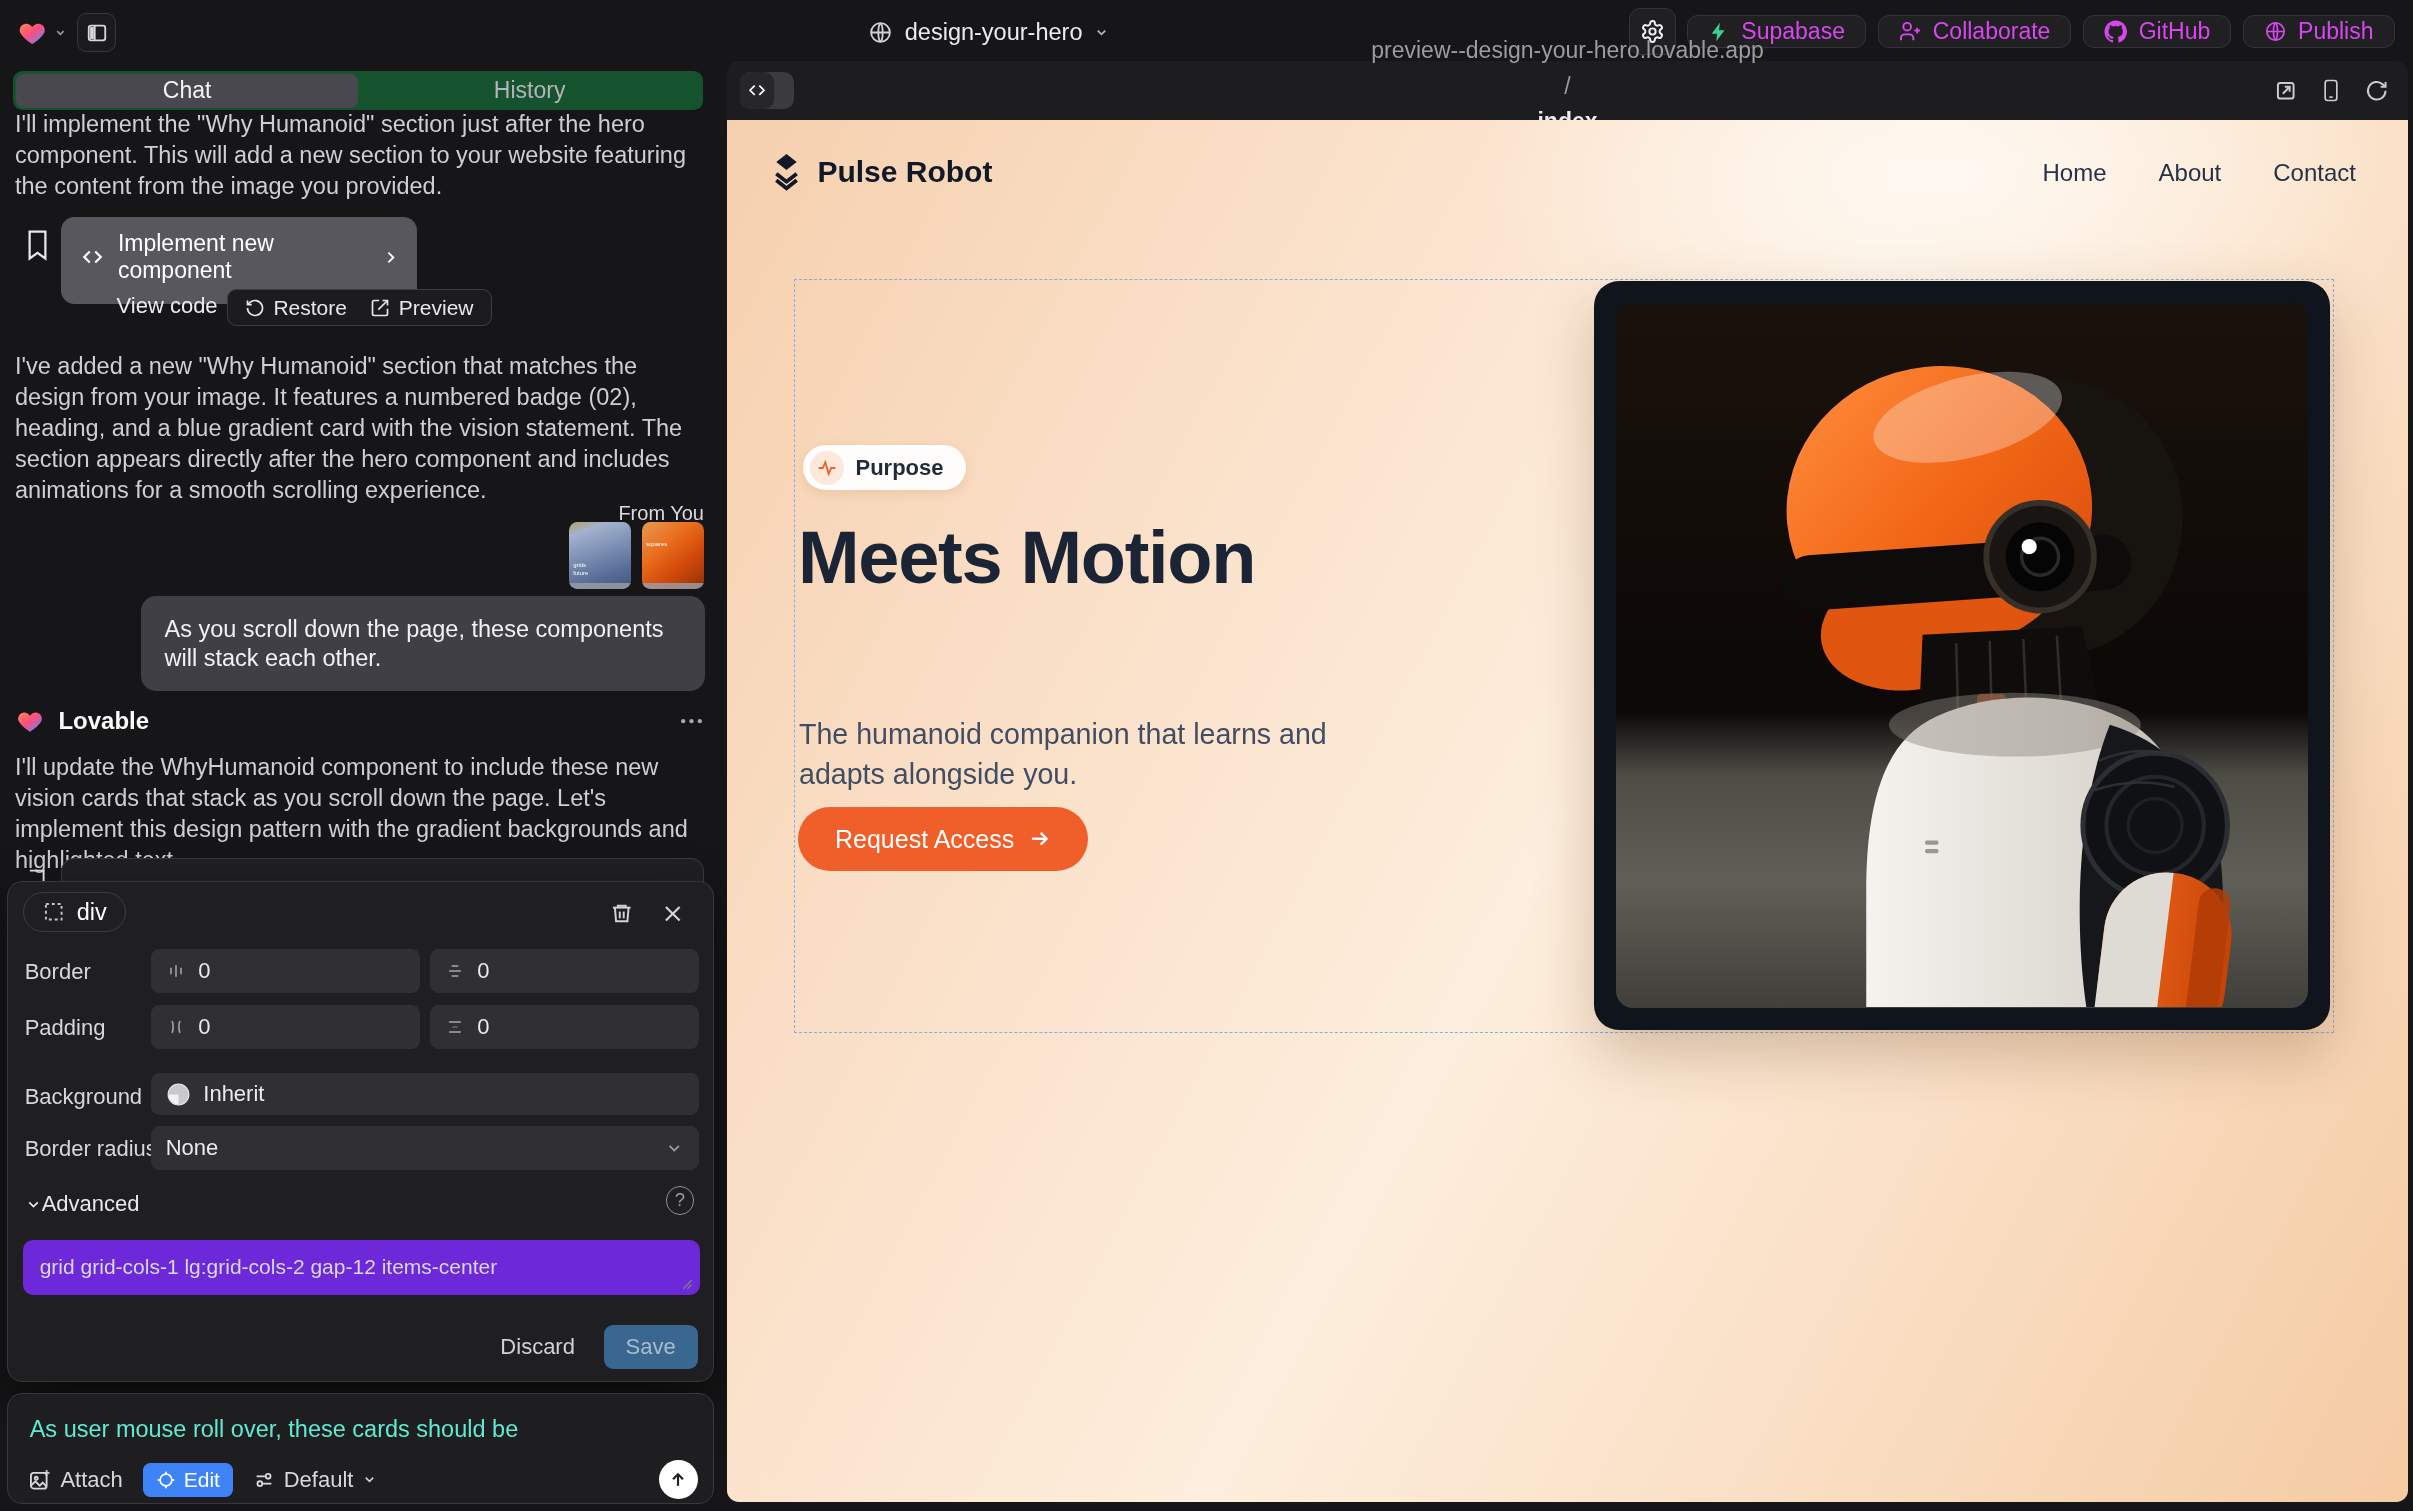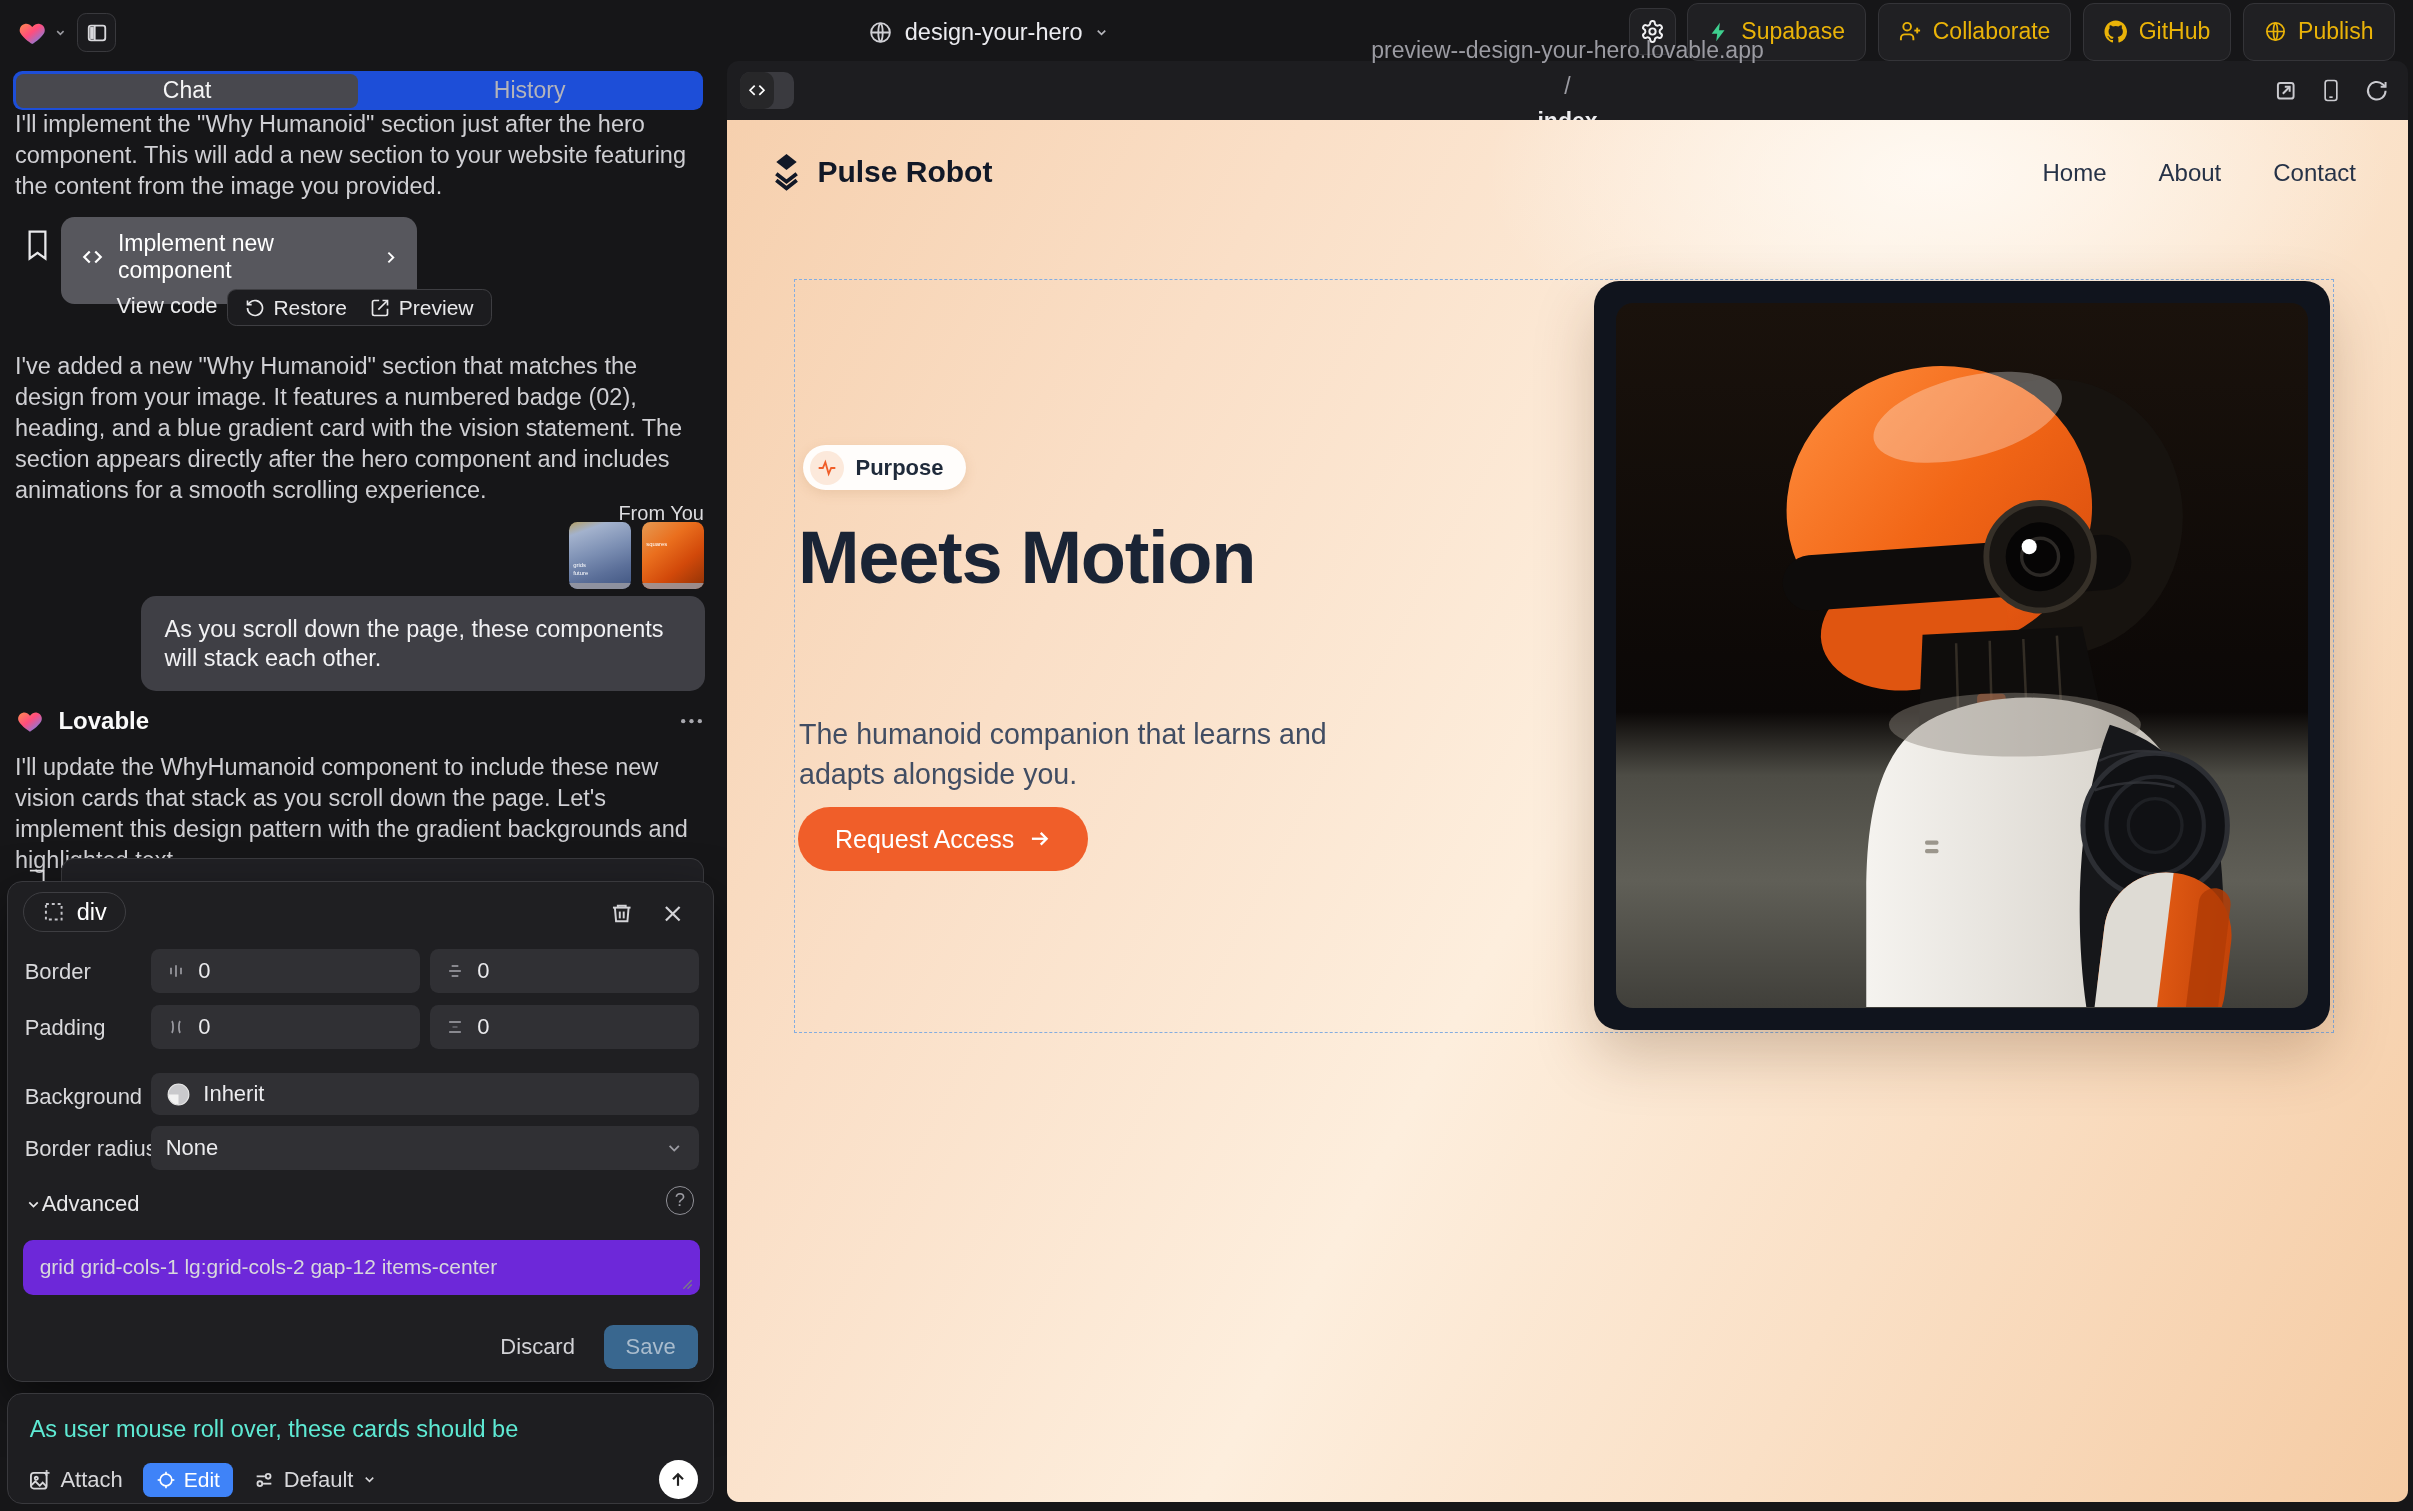--- a/index.html
+++ b/index.html
@@ -11,25 +11,25 @@
 
   
   .topbar{ position:absolute; left:0; top:0; right:0; height:64px; }
   .heart-btn{ left:17px; top:17px; width:50px; height:32px; display:flex; align-items:center; gap:6.7px; cursor:pointer; }
   .side-toggle{ left:77px; top:13.4px; width:39px; height:39px; border:1.3px solid #39393d; border-radius:9.2px;
     display:flex; align-items:center; justify-content:center; color:#d8d8dc; background:#1b1b1e; }
   .project{ left:868px; top:15px; height:34px; display:flex; align-items:center; gap:11.8px; color:#ececf0; font-size:23.5px; }
   .tb-right{ right:18.5px; top:8.4px; height:47px; display:flex; align-items:center; gap:11.8px; }
   .tb-iconbtn{ width:47px; height:47px; border-radius:11px; background:#202023; border:1.3px solid #343438;
     display:flex; align-items:center; justify-content:center; color:#f0f0f2; }
-  .tb-btn{ height:58px; border-radius:11px; background:#202023; border:1.3px solid #343438; display:flex;
-    align-items:center; gap:11px; padding:0 20px; font-size:23px; color:#eab308; }
+  .tb-btn{ height:33px; border-radius:11px; background:#202023; border:1.3px solid #343438; display:flex;
+    align-items:center; gap:11px; padding:0 20px; font-size:23px; color:#d946ef; }
 
   
-  .tabs{ left:13.4px; top:71px; width:690px; height:39px; background:#1d4ed8; border-radius:9.2px; display:flex; padding:2.5px; }
+  .tabs{ left:13.4px; top:71px; width:690px; height:39px; background:#14532d; border-radius:9.2px; display:flex; padding:2.5px; }
   .tab{ flex:1; border-radius:7.6px; display:flex; align-items:center; justify-content:center; font-size:23px; color:#b4b4ba; }
   .tab.active{ background:#48484e; color:#f5f5f6; }
   .para{ color:#cfcfd3; font-size:23.5px; line-height:31px; width:684px; left:15px; }
   .toolcard{ left:61px; top:217px; width:356px; height:87px; background:#57575d; border-radius:13.4px; padding:13.4px 18.5px; }
   .toolcard .row1{ display:flex; align-items:center; gap:13.4px; color:#ffffff; font-size:23px; }
   .toolcard .row1 .grow{ flex:1; }
   .viewcode{ margin:8.4px 0 0 37px; color:#ececee; font-size:22px; }
   .actionpill{ left:227px; top:289px; height:37px; background:#1c1c1f; border:1.3px solid #3e3e42; border-radius:9.2px;
     display:flex; align-items:center; gap:23.5px; padding:0 17px; font-size:21px; color:#e8e8ea; }
   .actbtn{ display:flex; align-items:center; gap:8.4px; }

